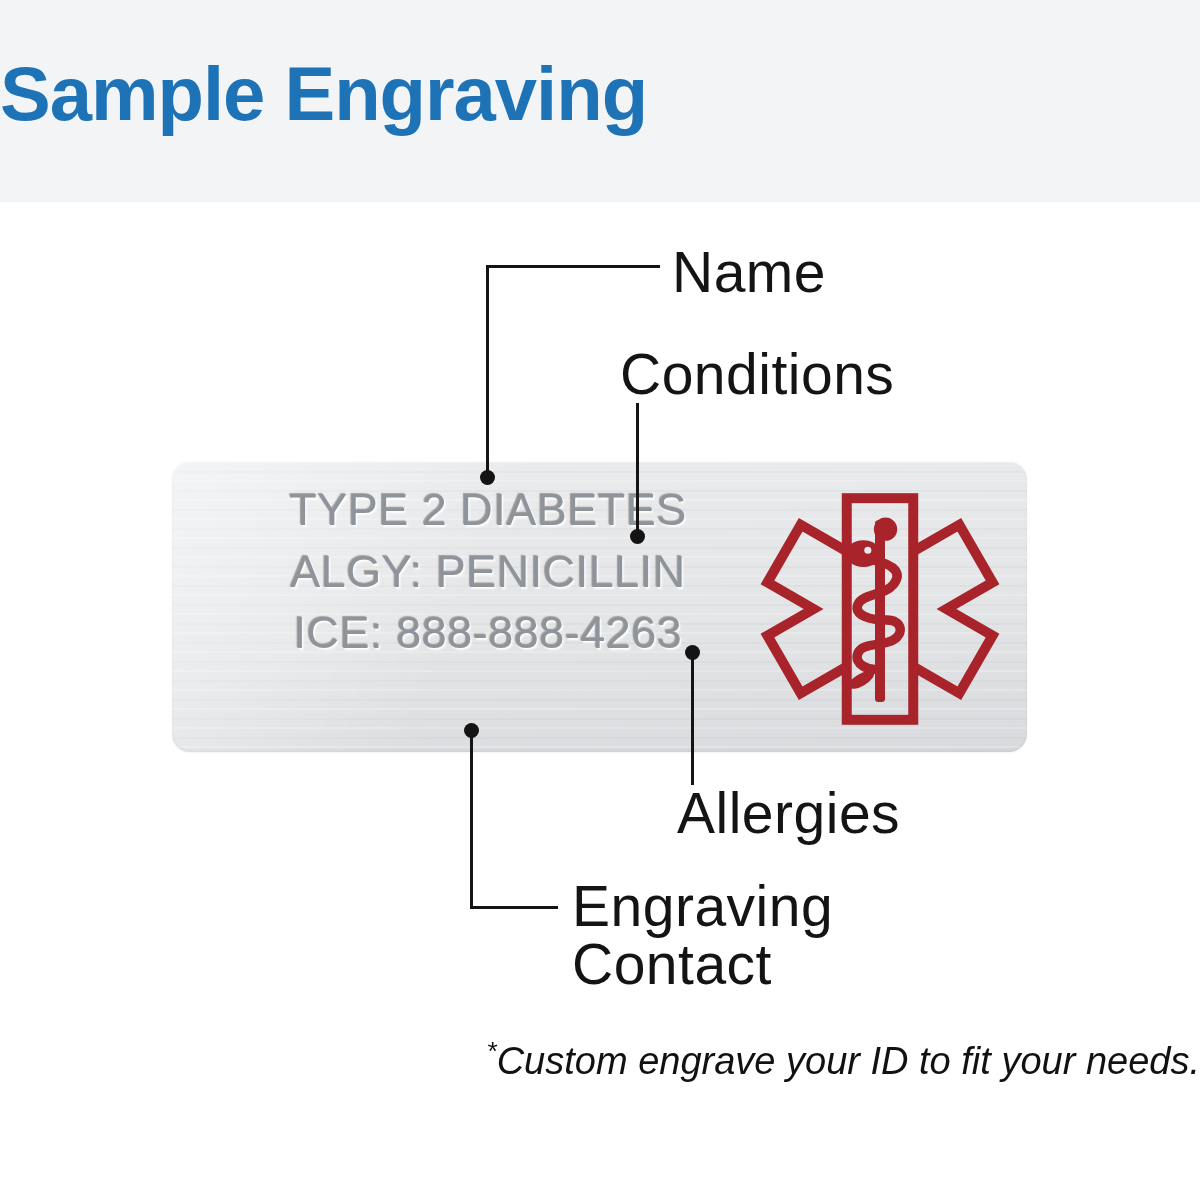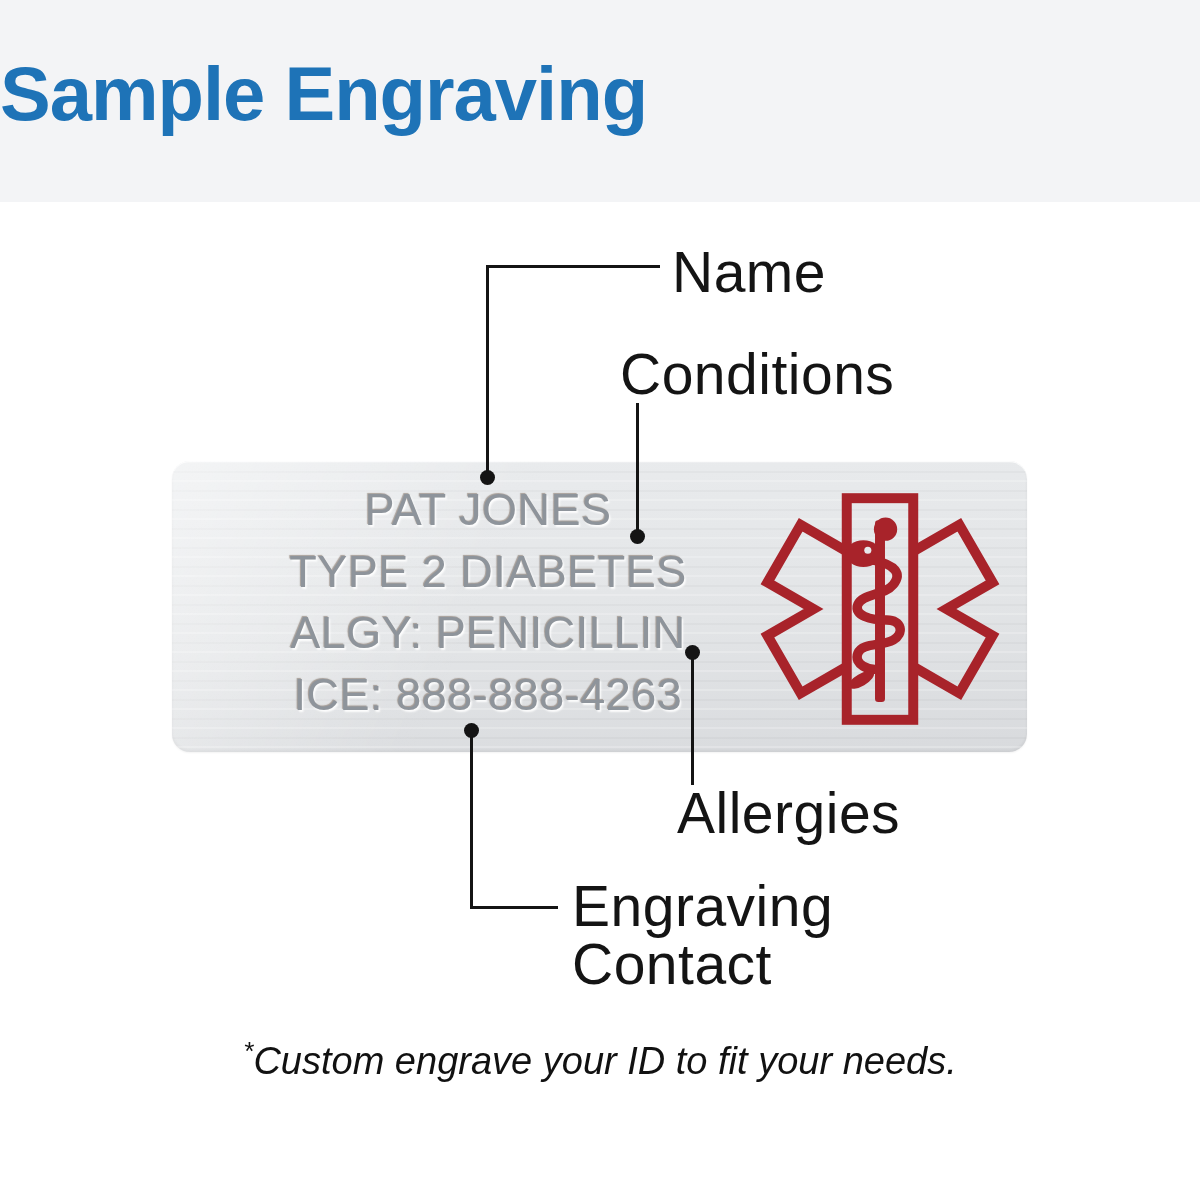--- a/index.html
+++ b/index.html
@@ -67,37 +67,36 @@
   .dot-name{left:480px;top:470px;}
   .cond-v{left:636px;top:403px;width:3px;height:128px;}
   .dot-cond{left:630px;top:529px;}
   .alg-v{left:691px;top:659px;width:3px;height:126px;}
   .dot-alg{left:685px;top:645px;}
   .emg-v{left:470px;top:737px;width:3px;height:172px;}
   .emg-h{left:470px;top:906px;width:88px;height:3px;}
   .dot-emg{left:464px;top:723px;}
   
   .footnote{
-    position:absolute;left:0;top:1028px;width:1200px;text-align:center;
+    position:absolute;left:0;top:1028px;width:1200px;text-align:right;
     font-style:italic;font-size:38px;line-height:46px;color:#111;
   }
   .footnote .mark{font-size:26px;vertical-align:14px;font-style:italic;}
 </style>
 </head>
 <body>
 
 <div class="canvas">
 
   <div class="header-band"></div>
   <h1 class="page-title">Sample Engraving</h1>
 
   <div class="tag"></div>
 
   <div class="engrave-block">
-    <div>PAT JONES</div>
     <div>TYPE 2 DIABETES</div>
     <div>ALGY: PENICILLIN</div>
     <div>ICE: 888-888-4263</div>
   </div>
 
   <div class="star-wrap">
     <svg width="246" height="246" viewBox="-111 -111 222 222" fill="none">
 
       <path d="M -30 -52 L -71.6 -76 L -101.6 -24 L -60 0 L -101.6 24 L -71.6 76 L -30 52" stroke="var(--symbol_red)" stroke-width="9"></path>
 

